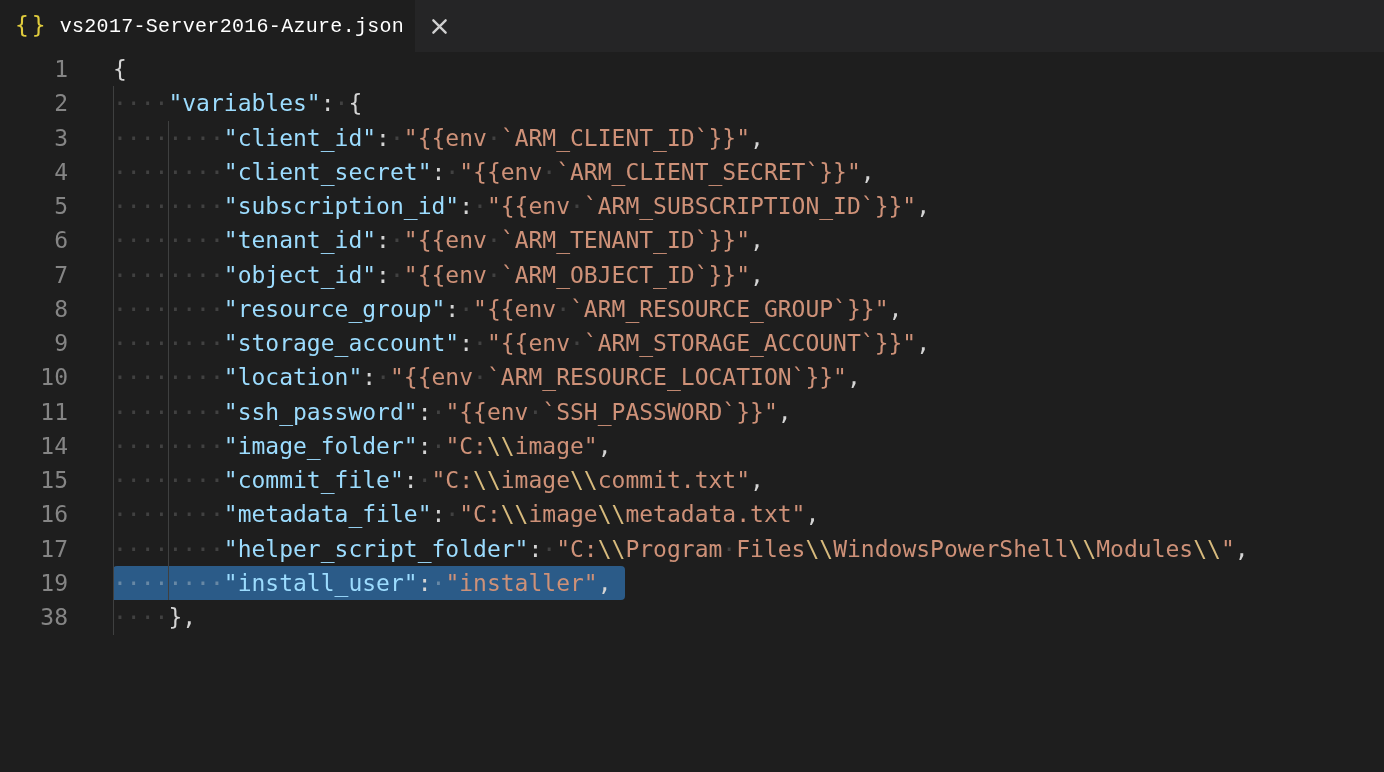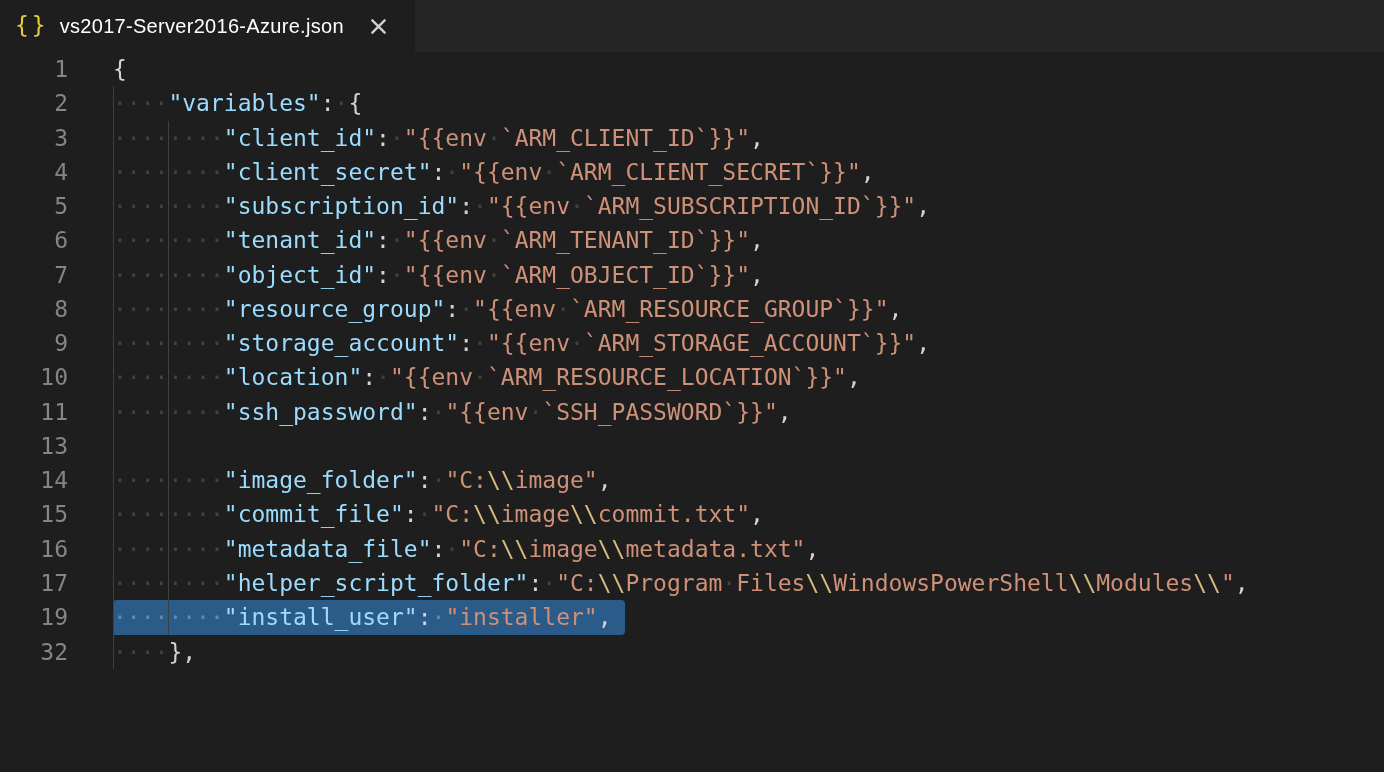--- a/index.html
+++ b/index.html
@@ -22,21 +22,21 @@
     cursor:pointer;
   }
   .tab-icon{
     color:var(--tab-icon,#e0cc3d);
     font-size:23px;letter-spacing:3px;
     margin-right:11px;margin-top:-2px;
     font-family:"DejaVu Sans Mono",monospace;
   }
   .tab-title{
     color:var(--tab-title,#ffffff);
-    font-family:Liberation Sans, sans-serif;
+    font-family:Liberation Mono, monospace;
     font-size:20px;letter-spacing:.3px;
     white-space:nowrap;
   }
   .tab-close{
     margin-left:24px;width:22px;height:22px;
     display:flex;align-items:center;justify-content:center;
     border-radius:4px;cursor:pointer;flex:none;
   }
   
   .editor{position:relative;}
@@ -88,20 +88,19 @@
     <div class="line"><div class="num">2</div><div class="code"><div class="guide" style="left: 0ch;"></div><span class="tk-w">····</span><span class="tk-k">"variables"</span><span class="tk-p">:</span><span class="tk-w">·</span><span class="tk-p">{</span></div></div>
     <div class="line"><div class="num">3</div><div class="code"><div class="guide" style="left: 0ch;"></div><div class="guide" style="left: 4ch;"></div><span class="tk-w">········</span><span class="tk-k">"client_id"</span><span class="tk-p">:</span><span class="tk-w">·</span><span class="tk-s">"{{env</span><span class="tk-w">·</span><span class="tk-s">`ARM_CLIENT_ID`}}"</span><span class="tk-p">,</span></div></div>
     <div class="line"><div class="num">4</div><div class="code"><div class="guide" style="left: 0ch;"></div><div class="guide" style="left: 4ch;"></div><span class="tk-w">········</span><span class="tk-k">"client_secret"</span><span class="tk-p">:</span><span class="tk-w">·</span><span class="tk-s">"{{env</span><span class="tk-w">·</span><span class="tk-s">`ARM_CLIENT_SECRET`}}"</span><span class="tk-p">,</span></div></div>
     <div class="line"><div class="num">5</div><div class="code"><div class="guide" style="left: 0ch;"></div><div class="guide" style="left: 4ch;"></div><span class="tk-w">········</span><span class="tk-k">"subscription_id"</span><span class="tk-p">:</span><span class="tk-w">·</span><span class="tk-s">"{{env</span><span class="tk-w">·</span><span class="tk-s">`ARM_SUBSCRIPTION_ID`}}"</span><span class="tk-p">,</span></div></div>
     <div class="line"><div class="num">6</div><div class="code"><div class="guide" style="left: 0ch;"></div><div class="guide" style="left: 4ch;"></div><span class="tk-w">········</span><span class="tk-k">"tenant_id"</span><span class="tk-p">:</span><span class="tk-w">·</span><span class="tk-s">"{{env</span><span class="tk-w">·</span><span class="tk-s">`ARM_TENANT_ID`}}"</span><span class="tk-p">,</span></div></div>
     <div class="line"><div class="num">7</div><div class="code"><div class="guide" style="left: 0ch;"></div><div class="guide" style="left: 4ch;"></div><span class="tk-w">········</span><span class="tk-k">"object_id"</span><span class="tk-p">:</span><span class="tk-w">·</span><span class="tk-s">"{{env</span><span class="tk-w">·</span><span class="tk-s">`ARM_OBJECT_ID`}}"</span><span class="tk-p">,</span></div></div>
     <div class="line"><div class="num">8</div><div class="code"><div class="guide" style="left: 0ch;"></div><div class="guide" style="left: 4ch;"></div><span class="tk-w">········</span><span class="tk-k">"resource_group"</span><span class="tk-p">:</span><span class="tk-w">·</span><span class="tk-s">"{{env</span><span class="tk-w">·</span><span class="tk-s">`ARM_RESOURCE_GROUP`}}"</span><span class="tk-p">,</span></div></div>
     <div class="line"><div class="num">9</div><div class="code"><div class="guide" style="left: 0ch;"></div><div class="guide" style="left: 4ch;"></div><span class="tk-w">········</span><span class="tk-k">"storage_account"</span><span class="tk-p">:</span><span class="tk-w">·</span><span class="tk-s">"{{env</span><span class="tk-w">·</span><span class="tk-s">`ARM_STORAGE_ACCOUNT`}}"</span><span class="tk-p">,</span></div></div>
     <div class="line"><div class="num">10</div><div class="code"><div class="guide" style="left: 0ch;"></div><div class="guide" style="left: 4ch;"></div><span class="tk-w">········</span><span class="tk-k">"location"</span><span class="tk-p">:</span><span class="tk-w">·</span><span class="tk-s">"{{env</span><span class="tk-w">·</span><span class="tk-s">`ARM_RESOURCE_LOCATION`}}"</span><span class="tk-p">,</span></div></div>
     <div class="line"><div class="num">11</div><div class="code"><div class="guide" style="left: 0ch;"></div><div class="guide" style="left: 4ch;"></div><span class="tk-w">········</span><span class="tk-k">"ssh_password"</span><span class="tk-p">:</span><span class="tk-w">·</span><span class="tk-s">"{{env</span><span class="tk-w">·</span><span class="tk-s">`SSH_PASSWORD`}}"</span><span class="tk-p">,</span></div></div>
-    <div class="line"><div class="num">13</div><div class="code"><div class="guide" style="left: 0ch;"></div><div class="guide" style="left: 4ch;"></div></div></div>
     <div class="line"><div class="num">14</div><div class="code"><div class="guide" style="left: 0ch;"></div><div class="guide" style="left: 4ch;"></div><span class="tk-w">········</span><span class="tk-k">"image_folder"</span><span class="tk-p">:</span><span class="tk-w">·</span><span class="tk-s">"C:</span><span class="tk-e">\\</span><span class="tk-s">image"</span><span class="tk-p">,</span></div></div>
     <div class="line"><div class="num">15</div><div class="code"><div class="guide" style="left: 0ch;"></div><div class="guide" style="left: 4ch;"></div><span class="tk-w">········</span><span class="tk-k">"commit_file"</span><span class="tk-p">:</span><span class="tk-w">·</span><span class="tk-s">"C:</span><span class="tk-e">\\</span><span class="tk-s">image</span><span class="tk-e">\\</span><span class="tk-s">commit.txt"</span><span class="tk-p">,</span></div></div>
     <div class="line"><div class="num">16</div><div class="code"><div class="guide" style="left: 0ch;"></div><div class="guide" style="left: 4ch;"></div><span class="tk-w">········</span><span class="tk-k">"metadata_file"</span><span class="tk-p">:</span><span class="tk-w">·</span><span class="tk-s">"C:</span><span class="tk-e">\\</span><span class="tk-s">image</span><span class="tk-e">\\</span><span class="tk-s">metadata.txt"</span><span class="tk-p">,</span></div></div>
     <div class="line"><div class="num">17</div><div class="code"><div class="guide" style="left: 0ch;"></div><div class="guide" style="left: 4ch;"></div><span class="tk-w">········</span><span class="tk-k">"helper_script_folder"</span><span class="tk-p">:</span><span class="tk-w">·</span><span class="tk-s">"C:</span><span class="tk-e">\\</span><span class="tk-s">Program</span><span class="tk-w">·</span><span class="tk-s">Files</span><span class="tk-e">\\</span><span class="tk-s">WindowsPowerShell</span><span class="tk-e">\\</span><span class="tk-s">Modules</span><span class="tk-e">\\</span><span class="tk-s">"</span><span class="tk-p">,</span></div></div>
     <div class="line selected"><div class="num">19</div><div class="code"><div class="sel-rect sel-start" style="width: 37ch;"></div><div class="guide" style="left: 0ch;"></div><div class="guide" style="left: 4ch;"></div><span class="tk-w">········</span><span class="tk-k">"install_user"</span><span class="tk-p">:</span><span class="tk-w">·</span><span class="tk-s">"installer"</span><span class="tk-p">,</span></div></div>
-    <div class="line"><div class="num">32</div><div class="code"><div class="guide" style="left: 0ch;"></div><span class="tk-w">····</span><span class="tk-p">},</span></div></div>
+    <div class="line"><div class="num">38</div><div class="code"><div class="guide" style="left: 0ch;"></div><span class="tk-w">····</span><span class="tk-p">},</span></div></div>
   </div>
 
 </body></html>

